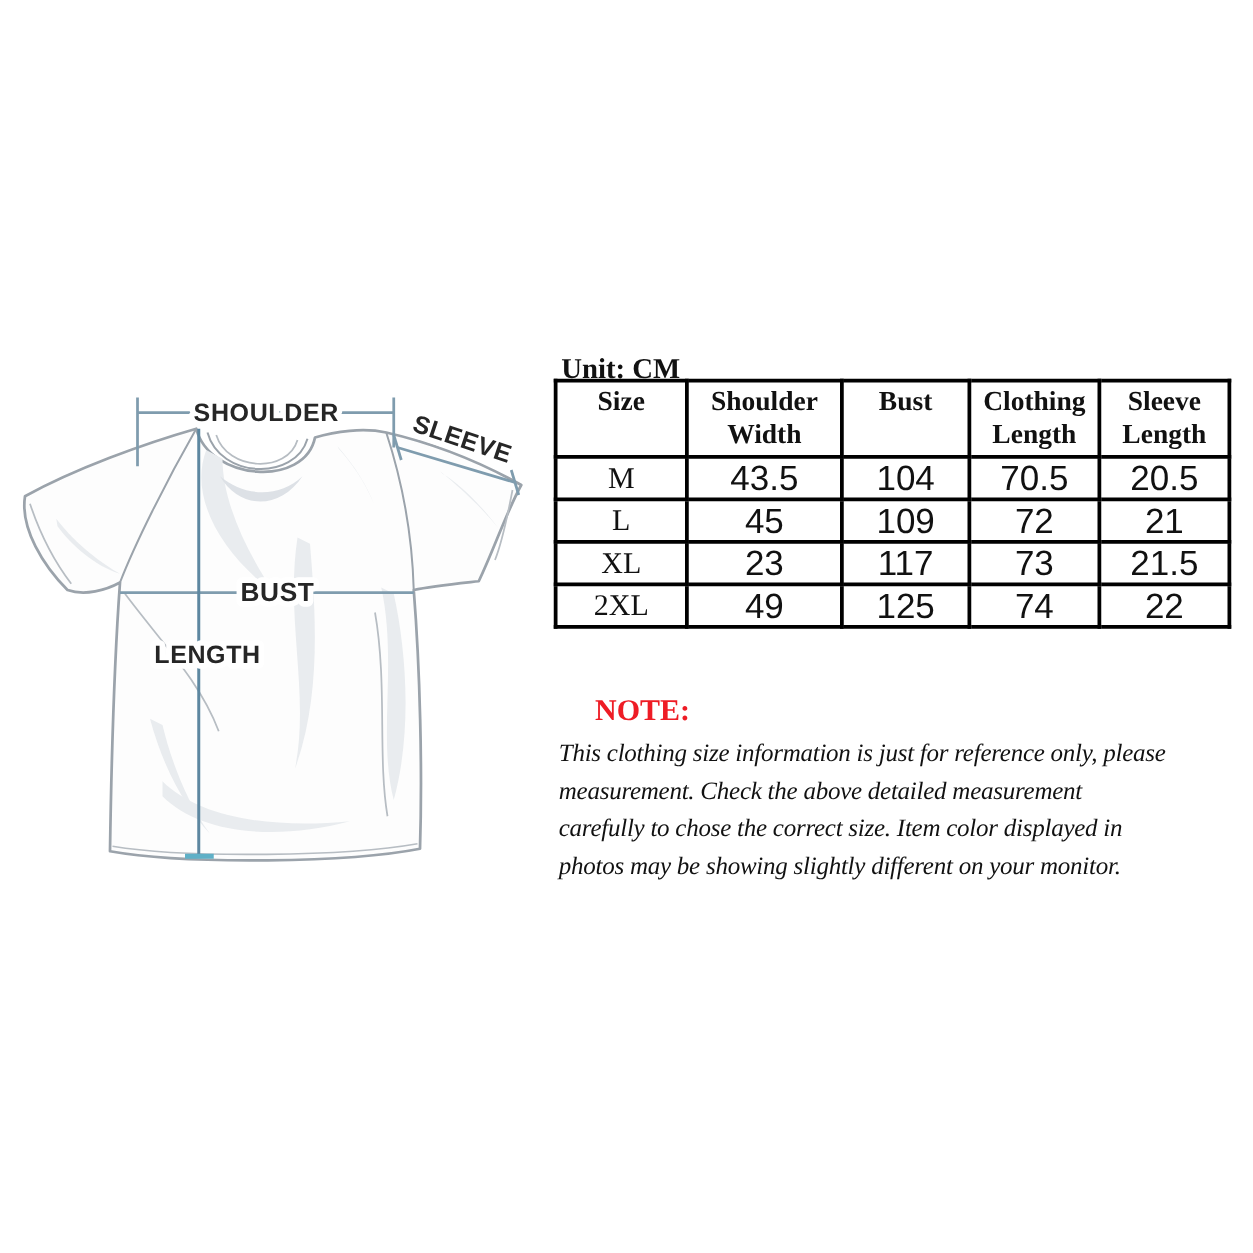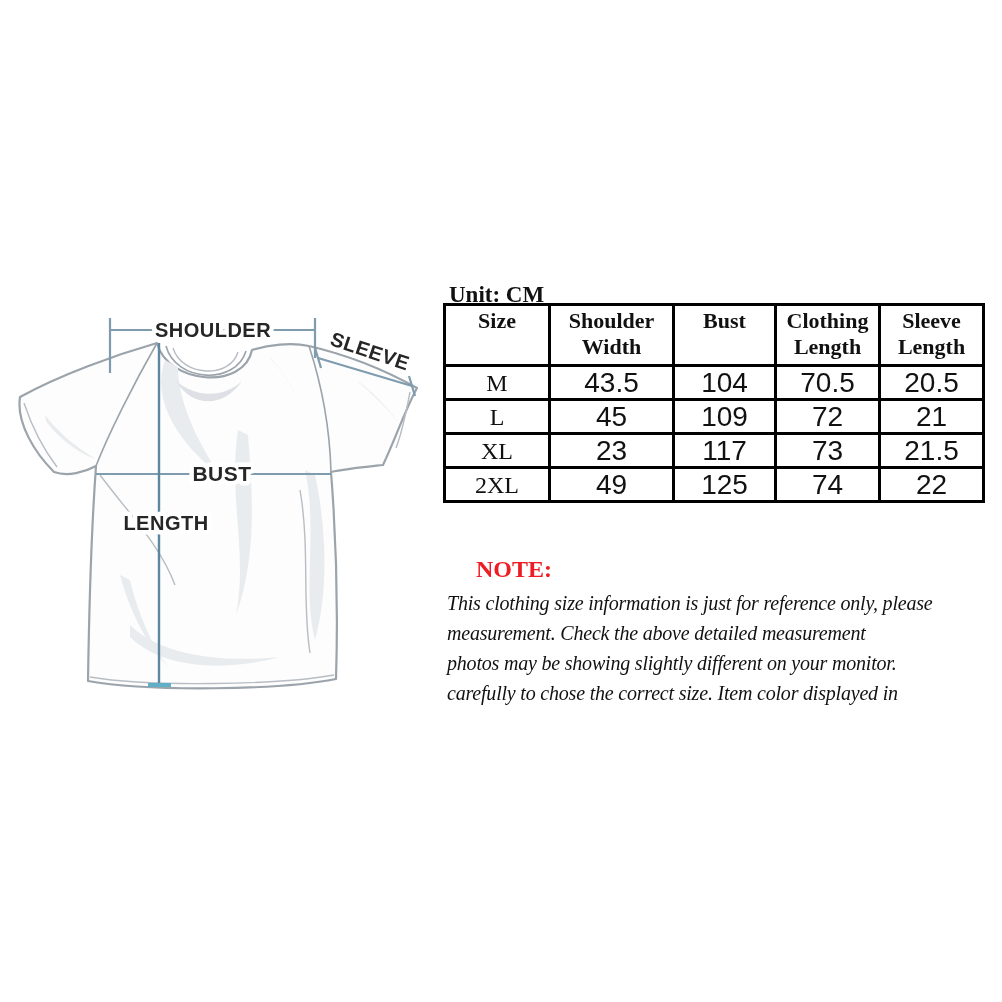--- a/index.html
+++ b/index.html
@@ -180,17 +180,17 @@
         <td class="num-col">74</td>
         <td class="num-col">22</td>
       </tr>
     </tbody>
   </table>
 
   <div class="note-heading">NOTE:</div>
   <div class="note-body">
     <div class="note-line">This clothing size information is just for reference only, please</div>
     <div class="note-line">measurement. Check the above detailed measurement</div>
+    <div class="note-line">carefully to chose the correct size. Item color displayed in</div>
     <div class="note-line">photos may be showing slightly different on your monitor.</div>
-    <div class="note-line">carefully to chose the correct size. Item color displayed in</div>
   </div>
 
 </div>
 
 </body></html>

